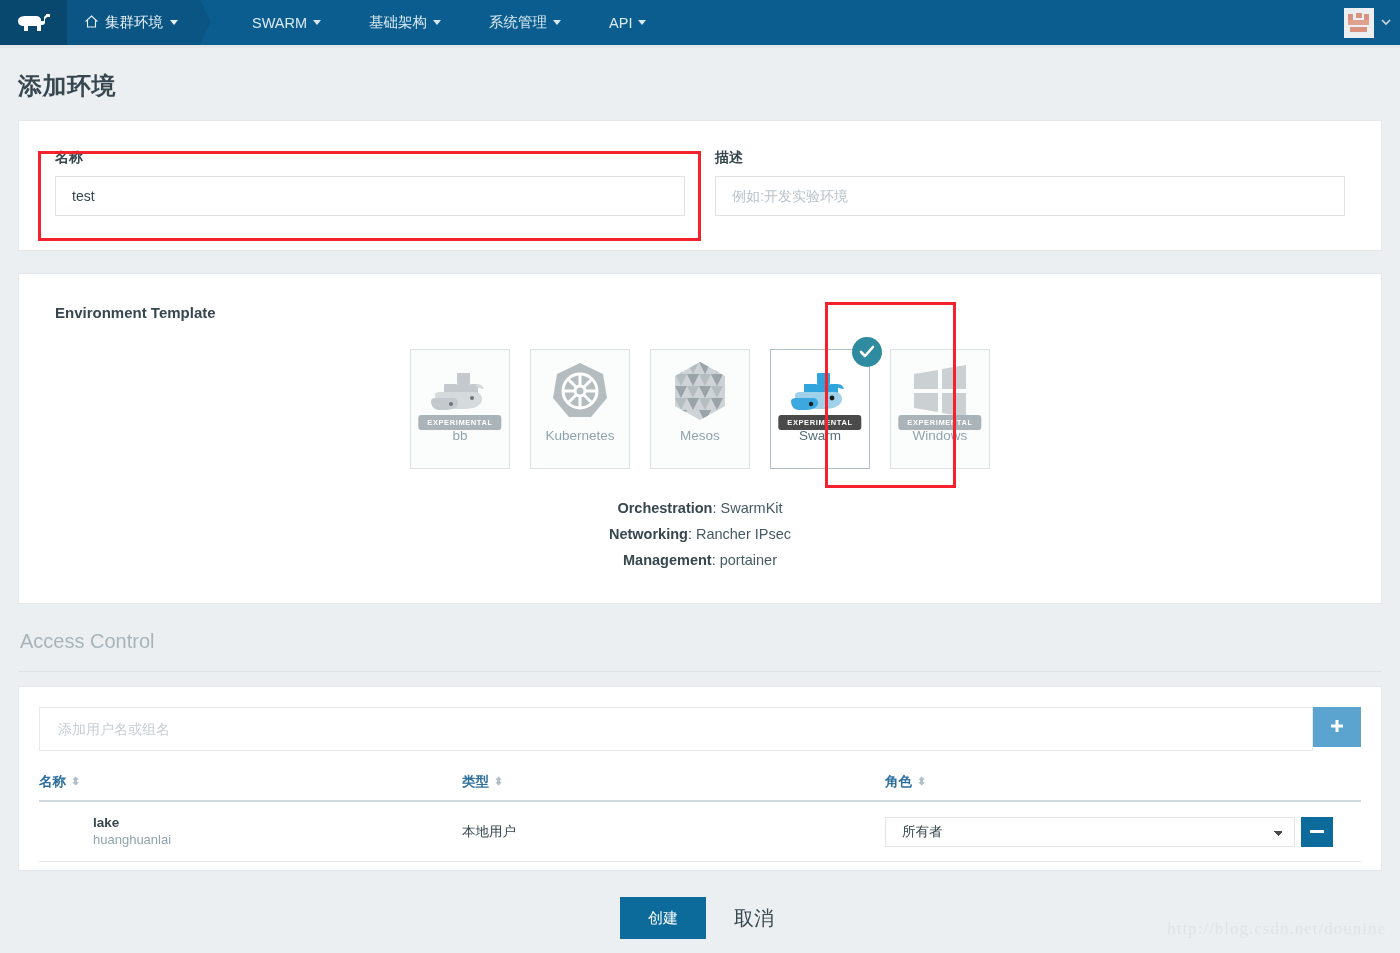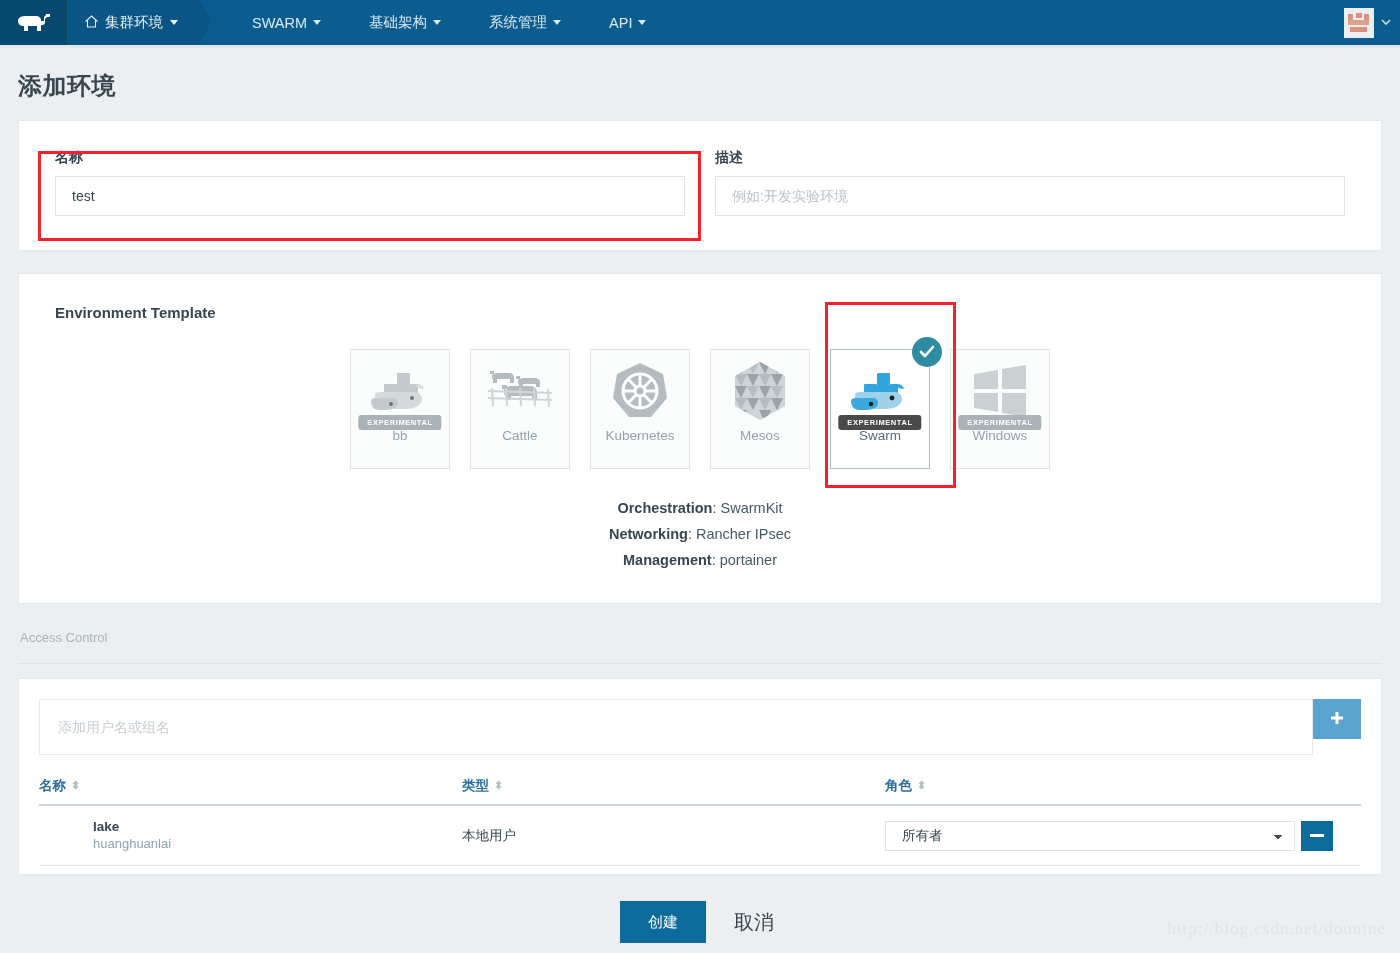--- a/index.html
+++ b/index.html
@@ -82,27 +82,27 @@
     position:absolute; top:-13px; right:-13px; width:30px; height:30px; border-radius:50%;
     background:#2f8ca0; display:flex; align-items:center; justify-content:center; z-index:5;
   }
 
   
   .tpl-detail { text-align:center; margin-top:26px; line-height:26px; font-size:14.5px; color:#455a64; }
   .tpl-detail b { font-weight:700; color:#37474f; }
 
   
   .ac-head { padding:26px 20px 8px 20px; }
-  .ac-title { font-size:13px; color:#a8b4ba; }
+  .ac-title { font-size:20px; color:#a8b4ba; }
   .ac-rule { height:1px; background:#dde2e5; margin:10px 18px 0 18px; }
 
   .ac-panel { background:#fff; margin:14px 18px 0 18px; border:1px solid #e4e8ea; padding:20px 20px 8px 20px; }
   .ac-addrow { display:flex; gap:0; }
   .ac-addinput {
-    flex:1; height:56px; border:1px solid #e7eaec; padding:0 18px;
+    flex:1; height:44px; border:1px solid #e7eaec; padding:0 18px;
     font-size:14px; color:#37474f; font-family:inherit; outline:none; background:#fff;
   }
   .ac-addinput::placeholder { color:#c7ced3; }
   .ac-addbtn {
     width:48px; height:40px; background:#5ba4cf; border:none; color:#fff;
     display:flex; align-items:center; justify-content:center; cursor:pointer;
   }
 
   table.ac-table { width:100%; border-collapse:collapse; margin-top:22px; }
   table.ac-table th {
@@ -249,44 +249,20 @@
             </g>
             <circle cx="45" cy="35" r="2" fill="#6b7479"></circle>
             <path d="M4 38 C4 36, 6 35, 9 35 L26 35 C29 35, 31 37, 31 40 C31 44, 26 47, 19 47 L12 47 C7 47, 4 43, 4 38 Z" fill="#c3c9cc"></path>
             <circle cx="24" cy="41" r="2" fill="#6b7479"></circle>
           </svg>
           <span class="exp-badge">EXPERIMENTAL</span>
         </div>
         <div class="tpl-name">bb</div>
       </div>
 
-      <div class="tpl-card">
-        <div class="tpl-icon">
-          <svg width="72" height="50" viewBox="0 0 72 50">
-            <g fill="#b5bcc0">
-              <path d="M8 10 C8 8, 11 7, 15 7 L25 7 C28 7, 30 9, 30 11 L30 17 L26 17 L26 13 L13 13 L13 17 L9 17 L9 13 C8 13, 8 11, 8 10 Z"></path>
-              <rect x="6" y="5" width="4" height="3"></rect>
-              <path d="M34 15 C34 13, 37 12, 41 12 L51 12 C54 12, 56 14, 56 16 L56 21 L52 21 L52 18 L39 18 L39 21 L35 21 L35 18 C34 18, 34 16, 34 15 Z"></path>
-              <rect x="32" y="10" width="4" height="3"></rect>
-              <path d="M20 24 C20 21, 24 20, 30 20 L46 20 C50 20, 53 23, 53 26 L53 34 L48 34 L48 30 L27 30 L27 34 L22 34 L22 30 C20 30, 20 26, 20 24 Z"></path>
-              <rect x="18" y="19" width="5" height="4"></rect>
-            </g>
-            <g stroke="#cfd5d8" stroke-width="2" fill="none">
-              <line x1="4" y1="25" x2="68" y2="27"></line>
-              <line x1="4" y1="32" x2="68" y2="34"></line>
-              <line x1="8" y1="22" x2="9" y2="40"></line>
-              <line x1="22" y1="22" x2="23" y2="40"></line>
-              <line x1="36" y1="22" x2="37" y2="40"></line>
-              <line x1="50" y1="22" x2="51" y2="40"></line>
-              <line x1="64" y1="23" x2="65" y2="41"></line>
-            </g>
-          </svg>
-        </div>
-        <div class="tpl-name">Cattle</div>
-      </div>
 
       <div class="tpl-card">
         <div class="tpl-icon">
           <svg width="62" height="62" viewBox="0 0 62 62">
             <path d="M31 3 L54 14 L58 38 L42 57 L20 57 L4 38 L8 14 Z" fill="#b5bcc0"></path>
             <circle cx="31" cy="31" r="17" fill="none" stroke="#fff" stroke-width="3"></circle>
             <circle cx="31" cy="31" r="5" fill="none" stroke="#fff" stroke-width="3"></circle>
             <g stroke="#fff" stroke-width="3">
               <line x1="31" y1="14" x2="31" y2="26"></line>
               <line x1="31" y1="36" x2="31" y2="48"></line>

